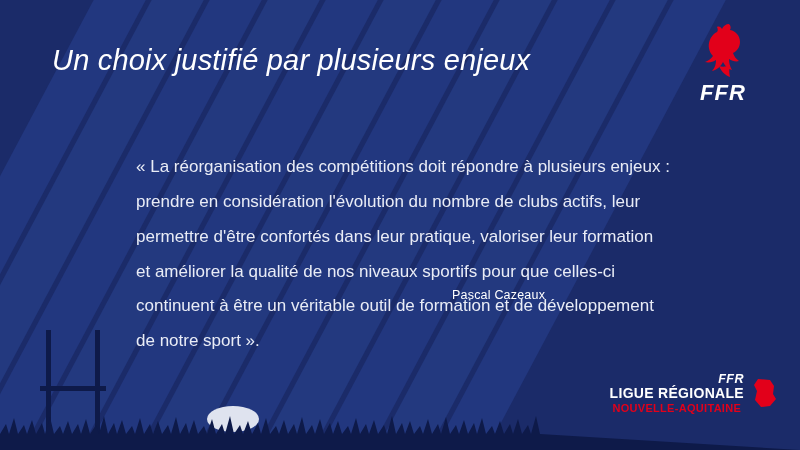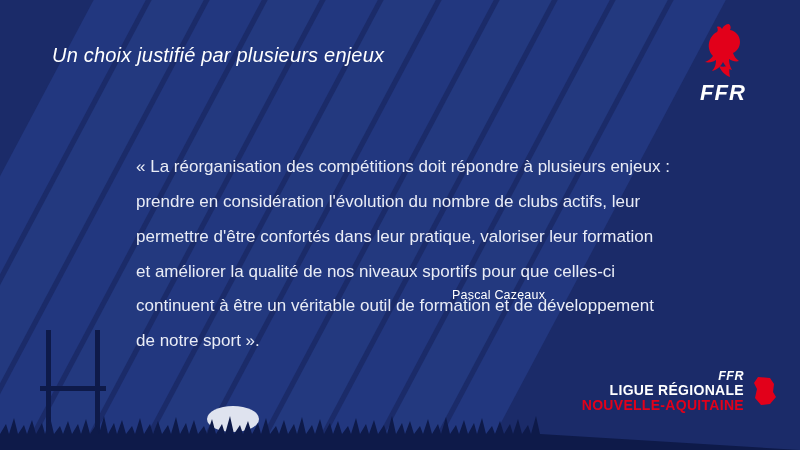--- a/index.html
+++ b/index.html
@@ -41,21 +41,21 @@
     bottom: 0;
     width: 800px;
     height: 120px;
   }
 
   
   .title {
     position: absolute;
     left: 52px;
     top: 44px;
-    font-size: 20px;
+    font-size: 29px;
     color: #ffffff;
     letter-spacing: 0.2px;
     font-weight: 400;
     font-style: italic;
     white-space: nowrap;
   }
 
   
   .quote {
     position: absolute;
@@ -125,23 +125,24 @@
     letter-spacing: .5px;
   }
   .league .l1 {
     color: #ffffff;
     font-size: 14px;
     font-weight: bold;
     letter-spacing: .3px;
   }
   .league .l2 {
     color: #e2001a;
-    font-size: 14px;
+    font-size: 11px;
     font-weight: bold;
     letter-spacing: .3px;
+    text-align: center;
   }
   .league .region { display: block; }
 </style>
 </head>
 <body>
 
 <div class="slide">
 
   <div class="chevrons">
     <div class="chev" style="left:200px;"></div>

